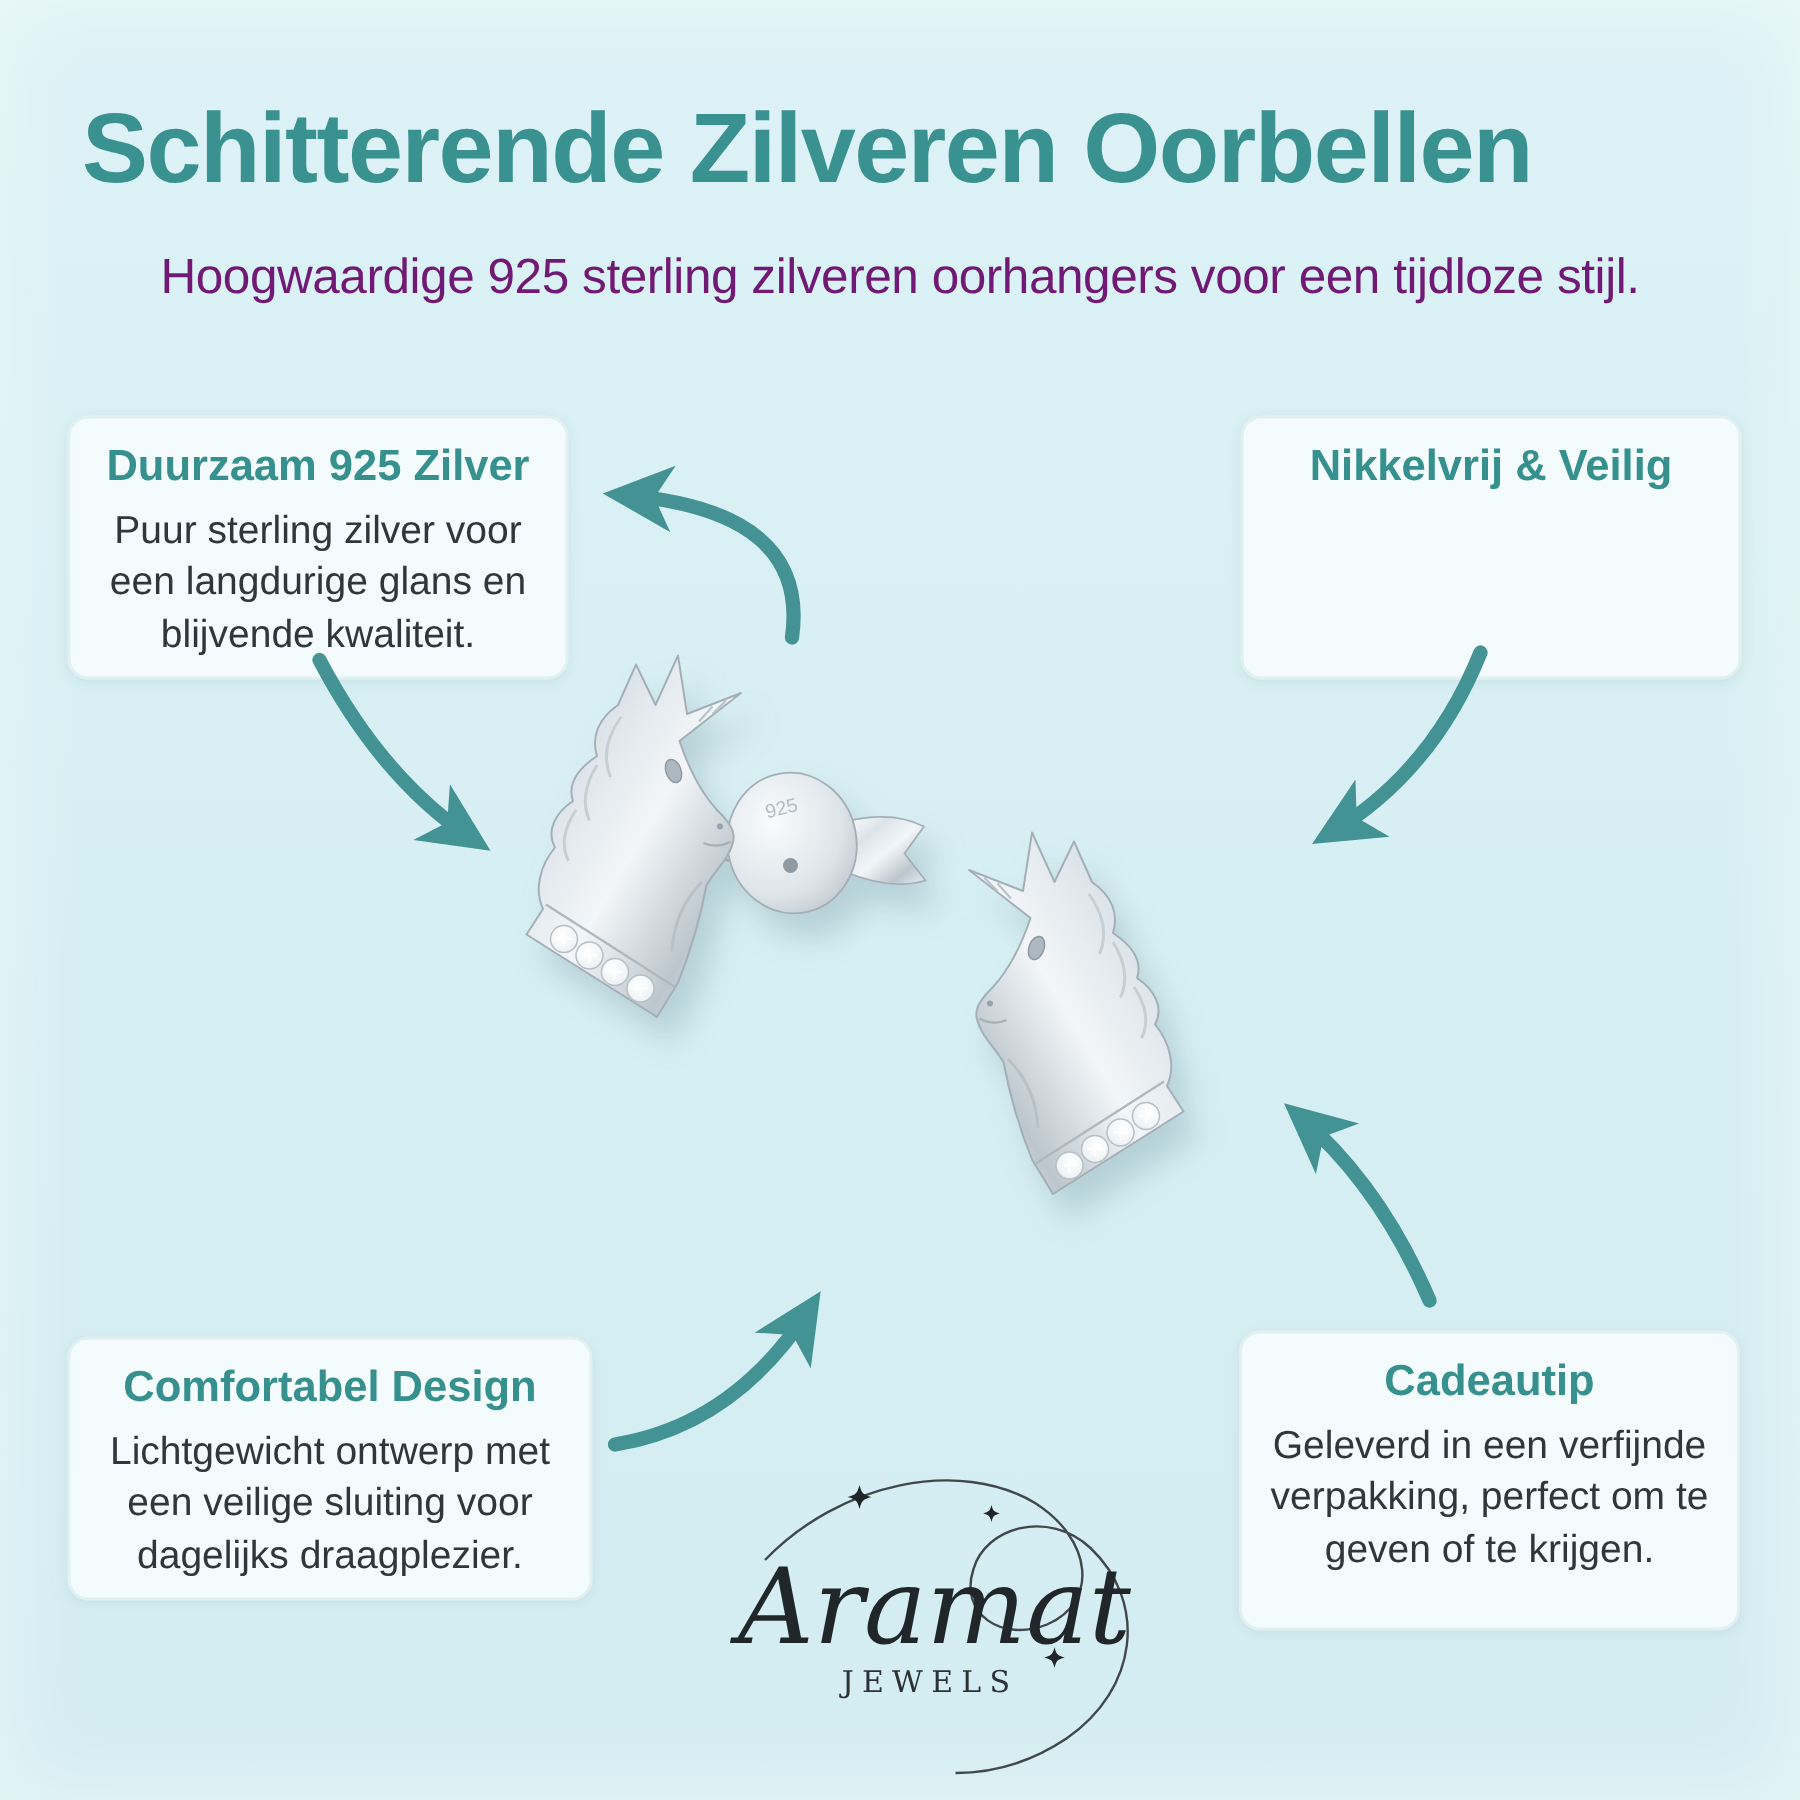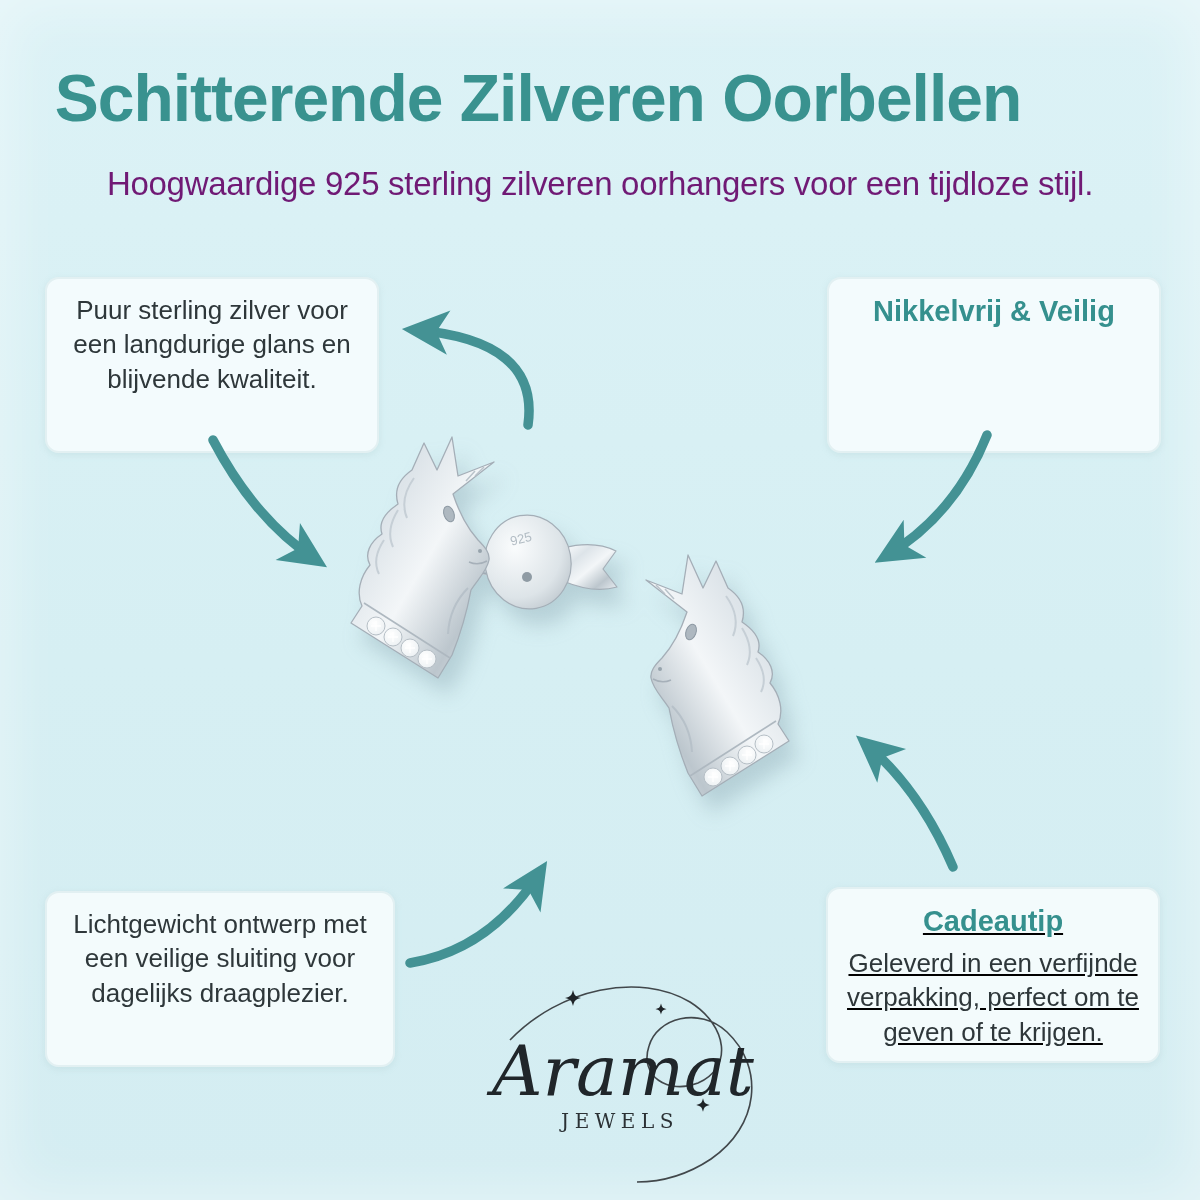--- a/index.html
+++ b/index.html
@@ -23,45 +23,47 @@
     background:rgba(245,252,253,.92);
     border:2px solid #e2f0f2;border-radius:14px;
     padding:14px 10px;
     box-shadow:0 2px 7px rgba(140,175,180,.18);
   }
   .card h2{margin:2px 0 8px;font-size:29px;font-weight:700;color:#35908e;}
   .card p{margin:0;font-size:26px;line-height:1.32;color:#2e373a;}
   #card-tl{left:45px;top:277px;width:334px;height:176px;}
   #card-tr{left:827px;top:277px;width:334px;height:176px;}
   #card-bl{left:45px;top:891px;width:350px;height:176px;}
-  #card-br{left:826px;top:887px;width:334px;height:176px;text-decoration:underline;}
+  #card-br{left:826px;top:887px;width:334px;height:200px;}
   .arrows{position:absolute;left:0;top:0;pointer-events:none;}
   .earrings{
     position:absolute;left:330px;top:425px;
     filter:drop-shadow(10px 16px 10px rgba(108,140,152,.30));
   }
   .logo{position:absolute;left:465px;top:970px;}
 </style>
 </head>
 <body>
 
 <div class="frame"></div>
 
 <div class="title">Schitterende Zilveren Oorbellen</div>
 <div class="subtitle">Hoogwaardige 925 sterling zilveren oorhangers voor een tijdloze stijl.</div>
 
 <div class="card" id="card-tl">
+  <h2>Duurzaam 925 Zilver</h2>
   <p>Puur sterling zilver voor een langdurige glans en blijvende kwaliteit.</p>
 </div>
 
 <div class="card" id="card-tr">
   <h2>Nikkelvrij &amp; Veilig</h2>
 </div>
 
 <div class="card" id="card-bl">
+  <h2>Comfortabel Design</h2>
   <p>Lichtgewicht ontwerp met een veilige sluiting voor dagelijks draagplezier.</p>
 </div>
 
 <div class="card" id="card-br">
   <h2>Cadeautip</h2>
   <p>Geleverd in een verfijnde verpakking, perfect om te geven of te krijgen.</p>
 </div>
 
 <svg class="arrows" width="1200" height="1200" viewBox="0 0 1200 1200">
   <defs>

